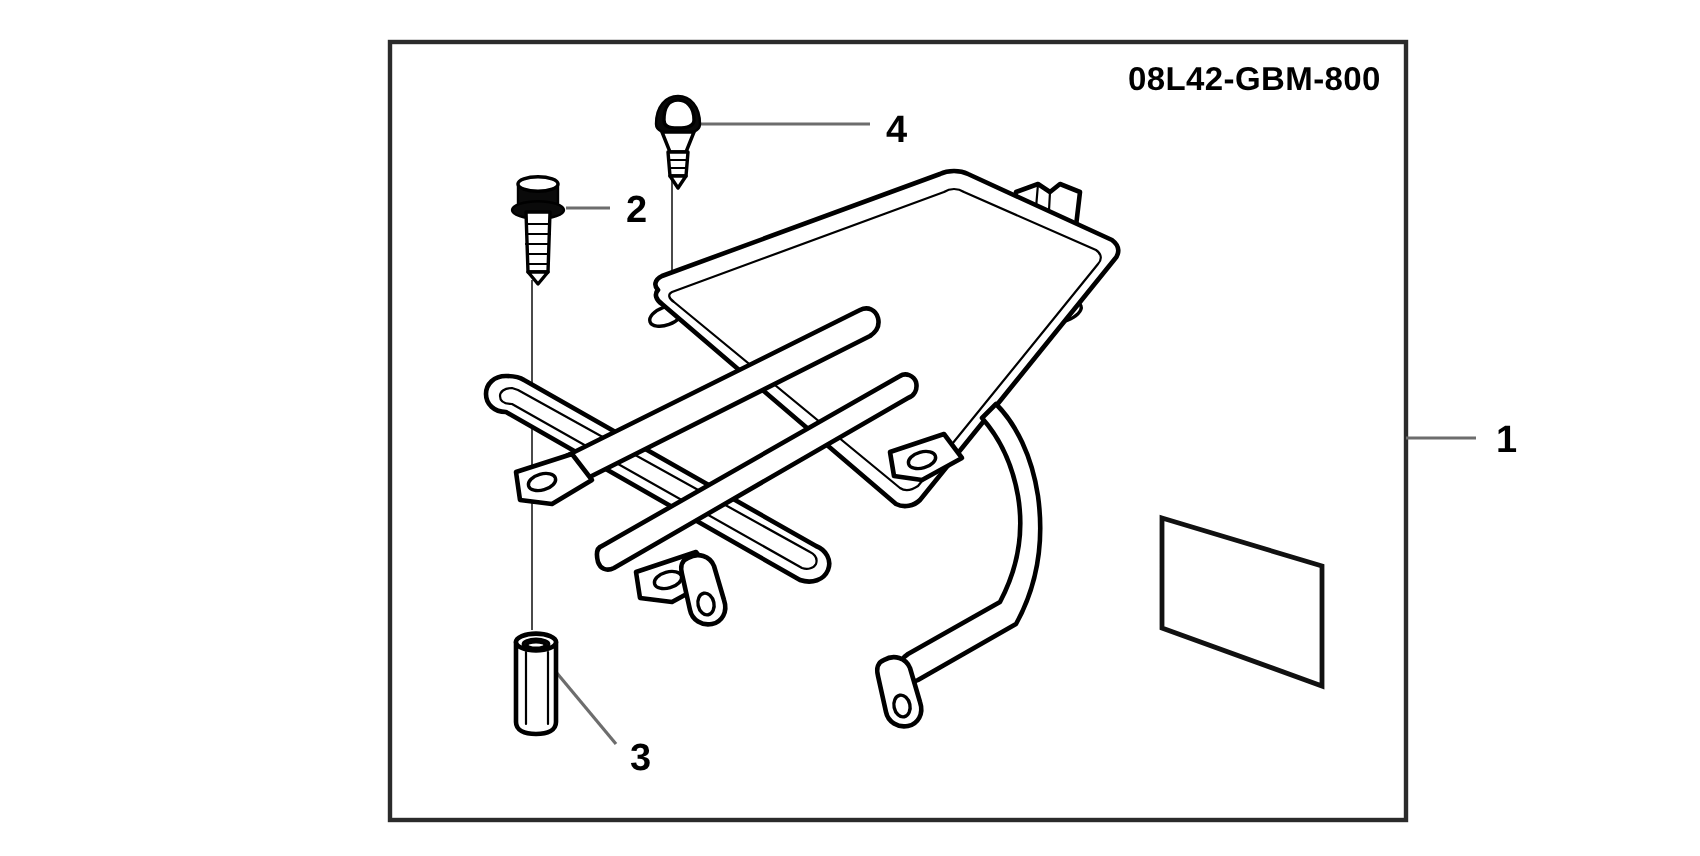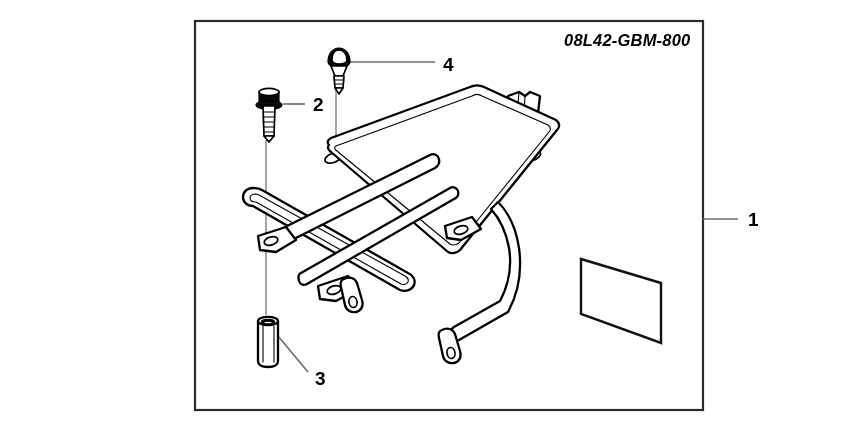--- a/index.html
+++ b/index.html
@@ -80,21 +80,20 @@
     fill: #000000;
   }
   .partnum-text {
     position: absolute;
     font-family: "Liberation Sans", sans-serif;
     font-weight: bold;
     font-size: 16.5px;
     color: #000000;
     letter-spacing: 0.2px;
     white-space: nowrap;
-    font-style: italic;
   }
 </style>
 </head>
 <body>
 
 <div id="diagram-root">
 
   <div class="partnum-text" id="partnum" style="left: 564px; top: 31px;">08L42-GBM-800</div>
 
   <svg id="parts-svg" viewBox="0 0 850 428">

